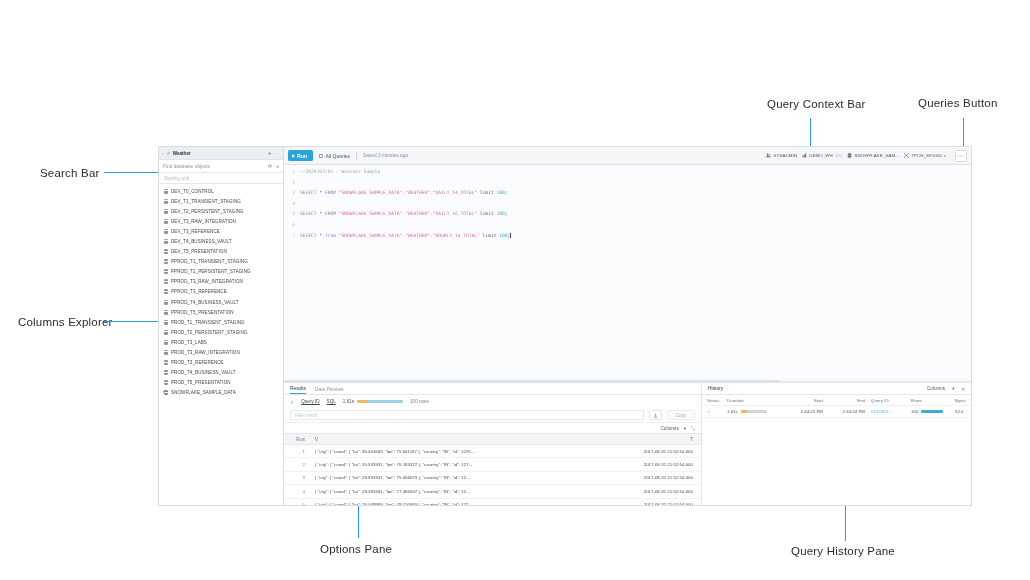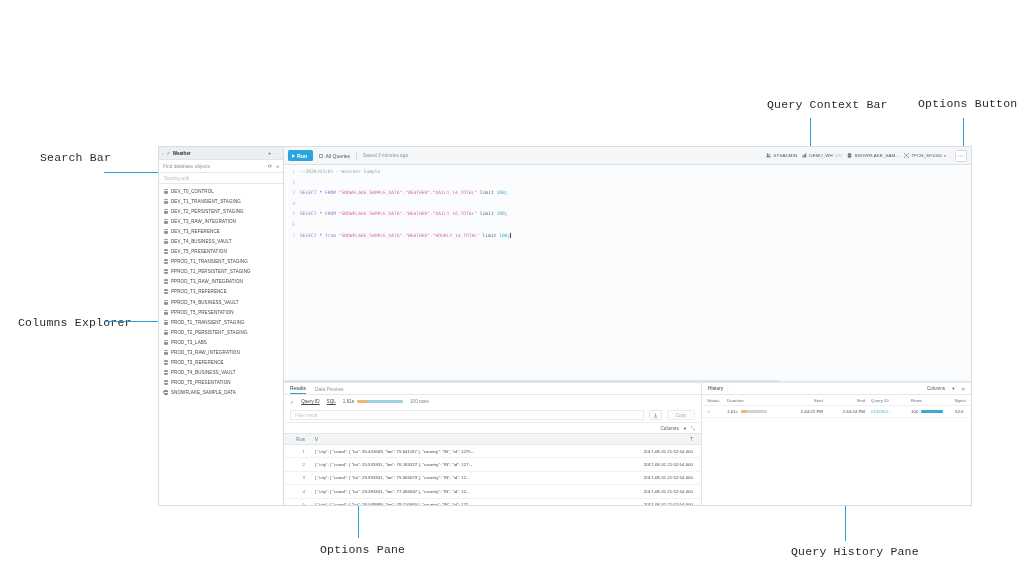--- a/index.html
+++ b/index.html
@@ -9,21 +9,21 @@
     background: #ffffff;
     font-family: "Liberation Sans", sans-serif;
     overflow: hidden;
   }
   #root { position: relative; width: 1030px; height: 580px; background:#fff; }
 
   
   .anno {
     position: absolute;
     color: #2b2b2b;
-    font-family: Liberation Mono, monospace;
+    font-family: Liberation Sans, sans-serif;
     font-size: 11.5px;
     letter-spacing: .2px;
     white-space: nowrap;
   }
   .leader { position: absolute; background: #2a9fd6; }
   .leader.h { height: 1px; }
   .leader.v { width: 1px; }
 
   
   .hl { position:absolute; border:1.3px solid #19a8c9; pointer-events:none; }
@@ -254,30 +254,30 @@
   #ed-scroll {
     position:absolute; left:0; right:0; bottom:0; height:2.5px; background:#eef1f3;
   }
   #ed-scroll .thumb { width:72%; height:100%; background:#dde3e7; }
 </style>
 </head>
 <body>
 
 <div id="root">
 
-  <div class="anno" style="left:40px; top:151px;">Search Bar</div>
+  <div class="anno" style="left:40px; top:167px;">Search Bar</div>
   <div class="leader h" style="left:104px; top:172px; width:56px;"></div>
 
   <div class="anno" style="left:18px; top:316px;">Columns Explorer</div>
   <div class="leader h" style="left:104px; top:321px; width:56px;"></div>
 
   <div class="anno" style="left:767px; top:98px;">Query Context  Bar</div>
   <div class="leader v" style="left:810px; top:118px; height:40px;"></div>
 
-  <div class="anno" style="left:918px; top:97px;">Options Button</div>
+  <div class="anno" style="left:918px; top:97px;">Queries Button</div>
   <div class="leader v" style="left:963px; top:118px; height:42px;"></div>
 
   <div class="anno" style="left:320px; top:543px;">Options Pane</div>
   <div class="leader v" style="left:358px; top:506px; height:32px;"></div>
 
   <div class="anno" style="left:791px; top:545px;">Query History Pane</div>
   <div class="leader v" style="left:845px; top:506px; height:35px;"></div>
 
   <div class="hl" style="left:158px; top:159px; width:127px; height:26px;"></div>
   <div class="hl" style="left:158px; top:185px; width:127px; height:321px;"></div>

